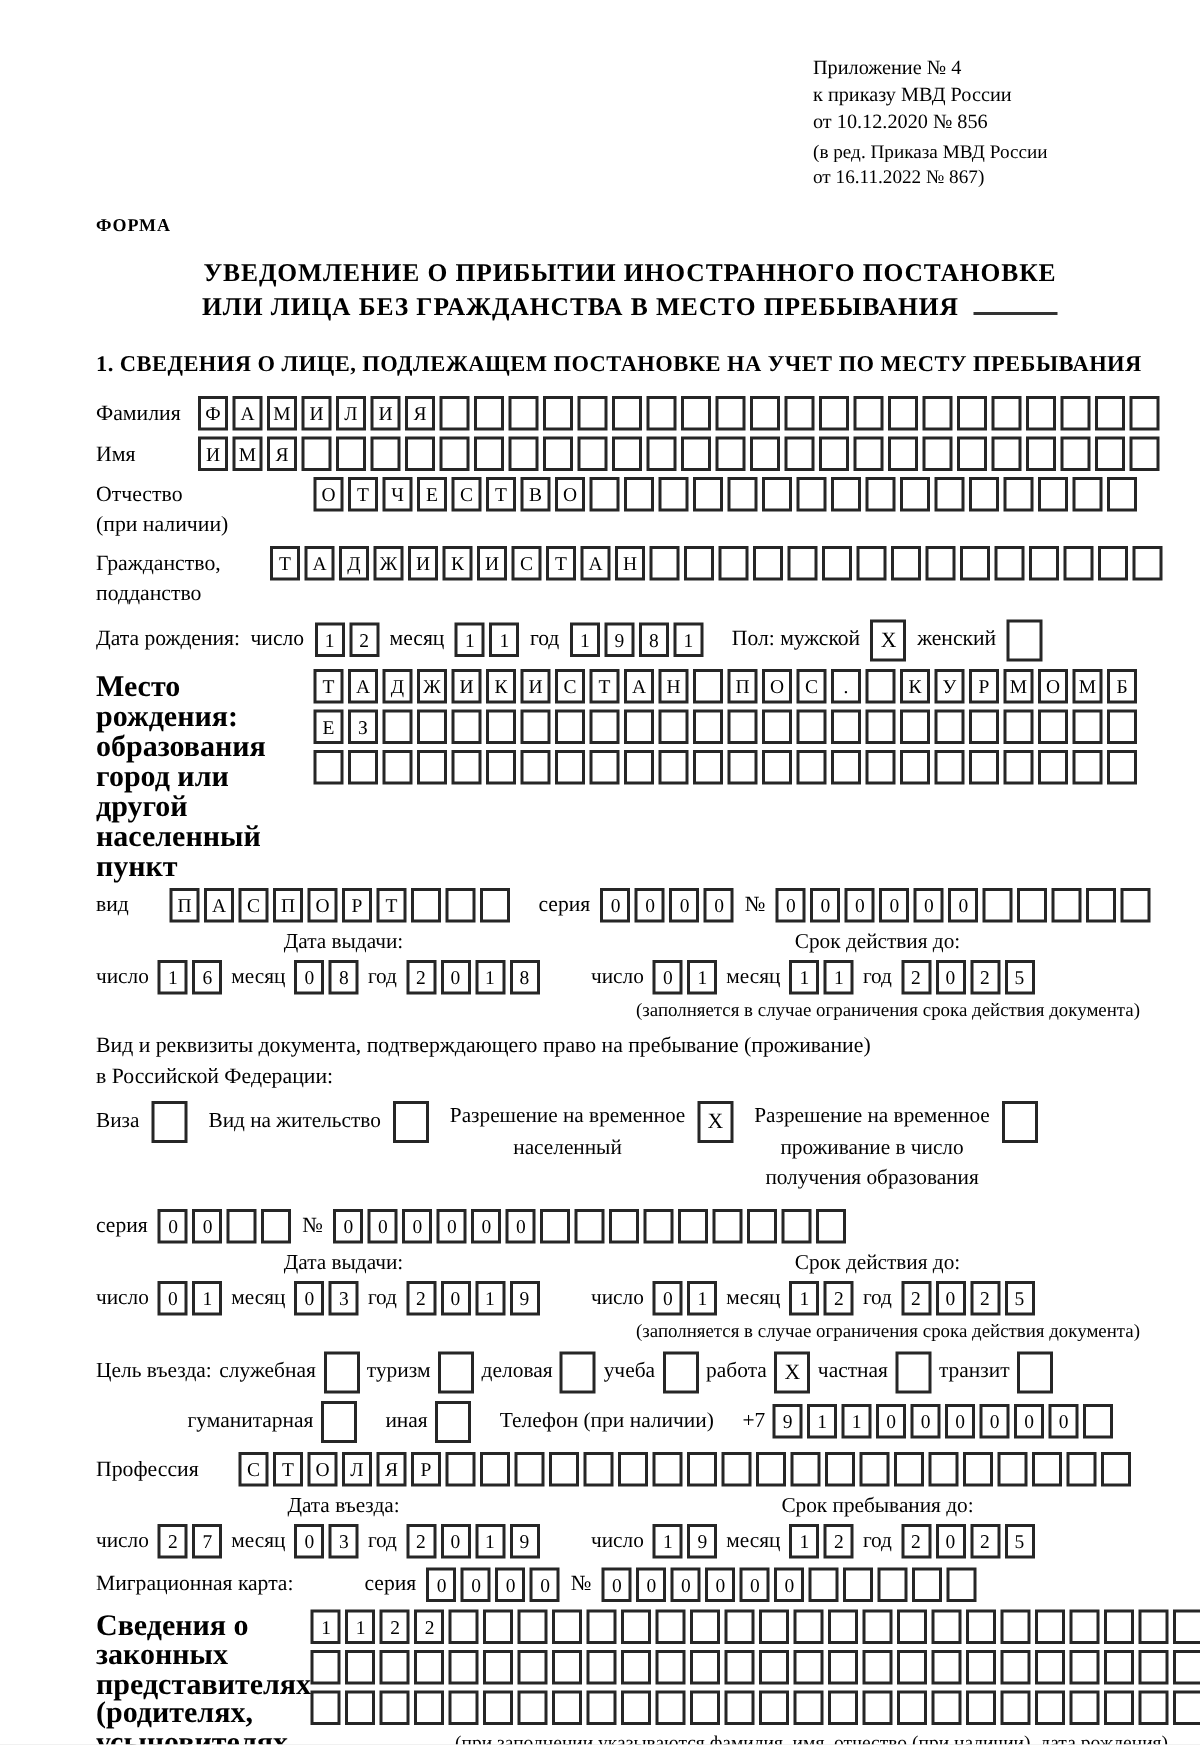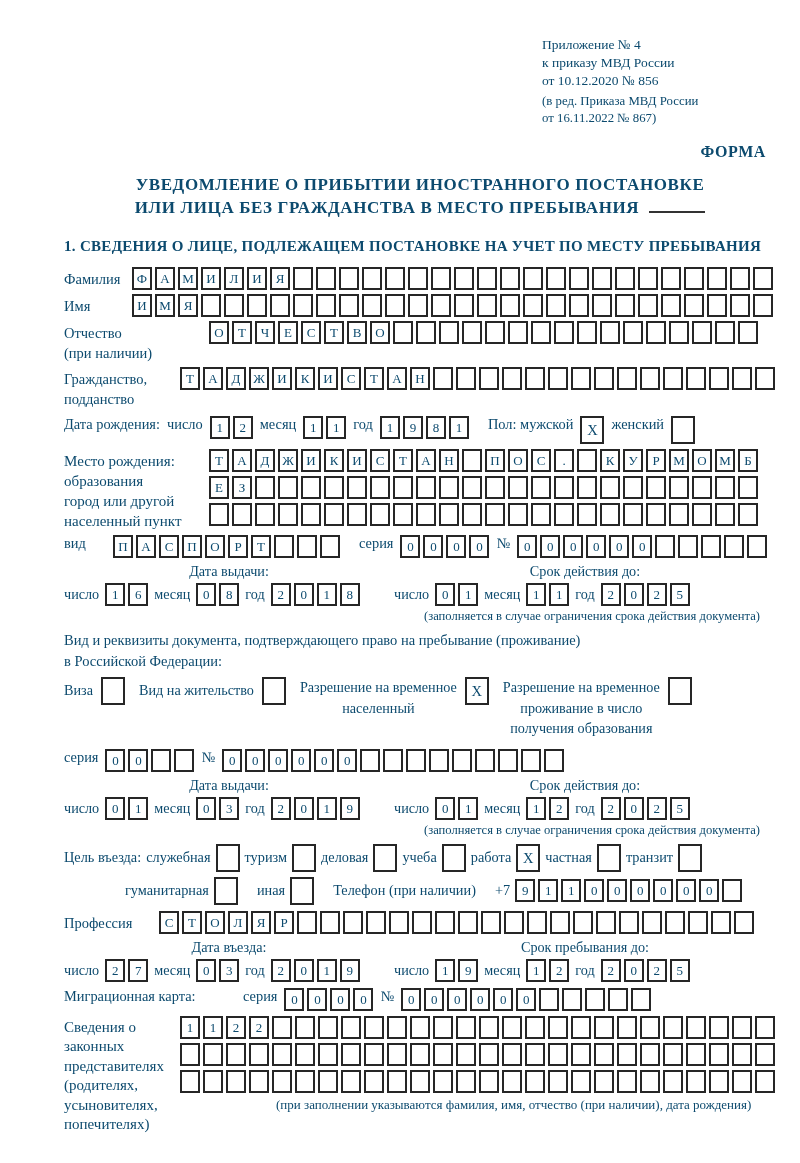--- a/index.html
+++ b/index.html
@@ -1,48 +1,48 @@
 <!DOCTYPE html>
 <html><head>
 <meta charset="utf-8">
 <style>
   * { margin:0; padding:0; box-sizing:border-box; }
   html,body { background:#e8e8e8; }
   .page {
-    width:800px; height:1163px; margin:0 auto; background:#ffffff; color:#0c4a6e;
+    width:800px; height:1163px; margin:0 auto; background:#ffffff; color:#000000;
     font-family:"Liberation Serif", serif; padding:36px 24px 14px 64px;
     position:relative; overflow:hidden;
   }
   
   .hdr { margin-left:478px; font-size:13.5px; line-height:1.32; }
   .hdr-sub { margin-left:478px; font-size:12.8px; line-height:1.3; margin-top:4px; }
-  .forma { text-align:right; font-weight:700; font-size:16px; margin:16px 10px 12px 0; letter-spacing:.6px; }
+  .forma { text-align:left; font-weight:700; font-size:12px; margin:16px 10px 12px 0; letter-spacing:.6px; }
   
   .title { text-align:center; font-weight:700; font-size:17px; line-height:1.4; letter-spacing:.6px; }
   .u-line { display:inline-block; width:56px; border-bottom:2px solid #333; height:.9em; margin-left:10px; }
   .sec1 { font-weight:700; font-size:15px; letter-spacing:.3px; margin:18px 0 12px; }
   
   .frow { display:flex; align-items:flex-start; margin-bottom:4px; font-size:14.5px; }
   .lbl { padding-top:3px; line-height:1.35; }
   .w-name { flex:0 0 68px; }
   .w-patr { flex:0 0 145px; }
   .w-cit  { flex:0 0 116px; }
   .w-prof { flex:0 0 95px; }
   .cells { display:flex; gap:3px; flex-wrap:nowrap; }
   .cell { flex:0 0 20px; width:20px; height:23px; border:2px solid #262626; font-size:13px;
           line-height:19px; text-align:center; overflow:hidden; }
   
   .cb { flex:0 0 24px; display:inline-block; width:24px; height:28px; border:2px solid #262626;
         text-align:center; line-height:24px; font-size:14.5px; }
   
-  .irow { display:flex; gap:7px; font-size:14.4px; margin:6px 0 5px; }
+  .irow { display:flex; align-items:center; gap:7px; font-size:14.4px; margin:6px 0 5px; }
   .gap-l { margin-left:12px; }
   
   .two-col { display:flex; margin-bottom:4px; }
-  .col-labels { font-size:15px; line-height:20px; padding-top:2px; }
+  .col-labels { font-size:20px; line-height:20px; padding-top:2px;font-weight:bold; }
   .bp-lab { flex:0 0 145px; }
   .rep-lab { flex:0 0 116px; line-height:19.5px; }
   .rowstack .cells { margin-bottom:4px; }
   
   .doc-head { text-align:center; font-weight:700; font-size:14.3px; margin:3px 0 7px; }
   .dates { display:flex; margin:2px 0; font-size:14.2px; }
   .dcol-l { flex:0 0 330px; }
   .dcol-r { flex:1; }
   .dhead { text-align:center; margin-bottom:3px; }
   .drow { display:flex; align-items:center; gap:6px; }

